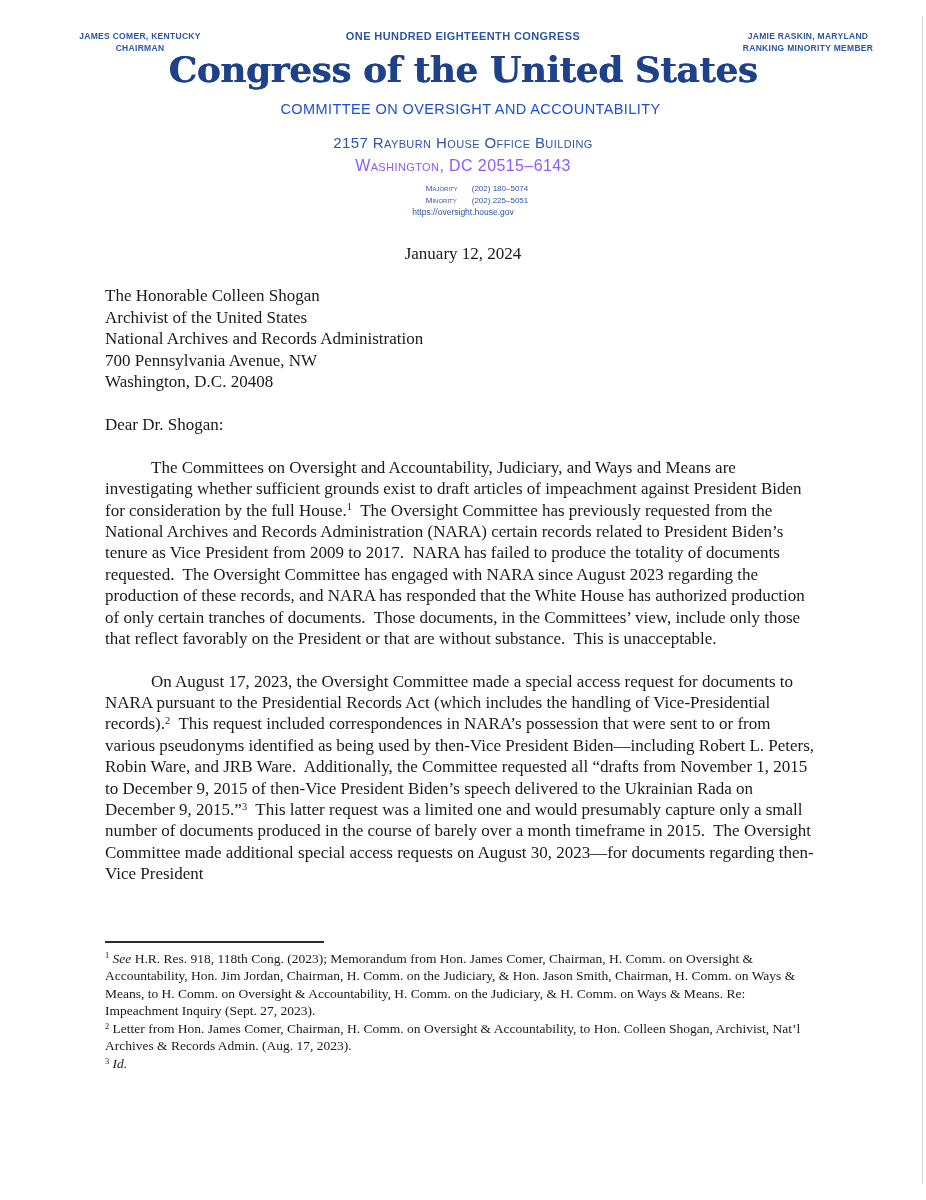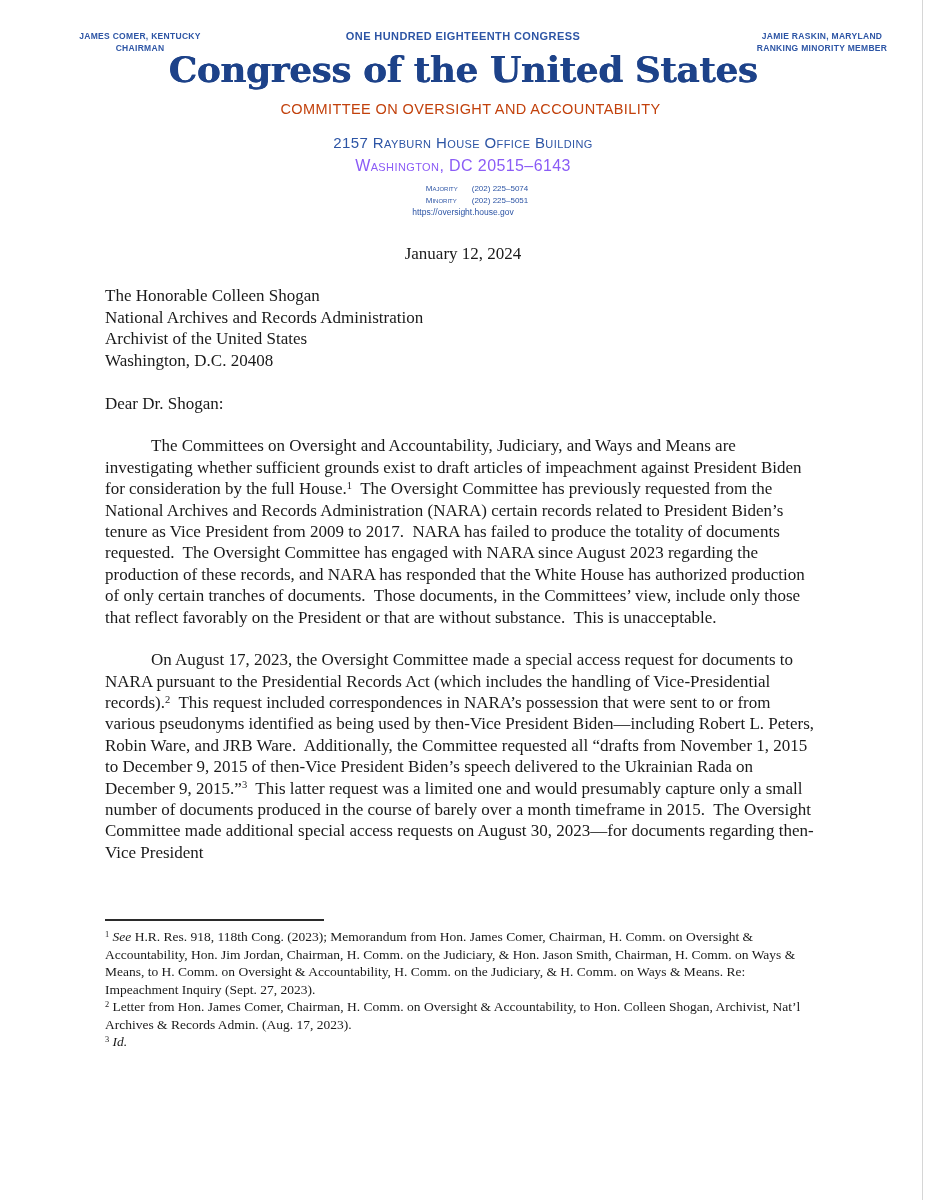--- a/index.html
+++ b/index.html
@@ -9,20 +9,21 @@
   }
   .page {
     position: relative;
     width: 926px;
     height: 1200px;
     margin: 0 auto;
     background: #ffffff;
     overflow: hidden;
     font-family: "Liberation Serif", serif;
     color: #1a1a1a;
+    border-radius: 30px;
   }
   .edge-line {
     position: absolute;
     top: 0;
     right: 3px;
     width: 1px;
     height: 100%;
     background: #d6d6d6;
   }
 
@@ -37,21 +38,21 @@
     top: 30px;
     font-family: "Liberation Sans", sans-serif;
     font-size: 8.5px;
     font-weight: bold;
     letter-spacing: 0.3px;
     line-height: 1.45;
     color: #2d55a5;
     text-align: center;
   }
   .corner.left  { left: 60px;  width: 160px; }
-  .corner.right { right: 18px; width: 172px; }
+  .corner.right { right: 32px; width: 172px; }
 
   .congress-session {
     font-family: "Liberation Sans", sans-serif;
     font-size: 11px;
     font-weight: bold;
     letter-spacing: 0.4px;
     color: #2d55a5;
   }
   .org-title {
     margin-top: 9px;
@@ -71,21 +72,21 @@
     line-height: 1.0;
     color: #1d4289;
     letter-spacing: -0.5px;
     text-shadow: 0.3px 0 0 #1d4289;
   }
   .committee-name {
     margin-top: 14px;
     font-family: "Liberation Sans", sans-serif;
     font-size: 14.5px;
     letter-spacing: 0.4px;
-    color: #c2410c;
+    color: #1d4ed8;
     padding-left: 15px;
   }
   .building-line {
     margin-top: 17px;
     font-family: "Liberation Sans", sans-serif;
     font-variant: small-caps;
     font-size: 15px;
     letter-spacing: 0.4px;
     color: #2d55a5;
   }
@@ -185,38 +186,39 @@
     <div class="congress-session">ONE HUNDRED EIGHTEENTH CONGRESS</div>
     <div class="org-title">Congress of the United States</div>
     <div class="committee-name">COMMITTEE ON OVERSIGHT AND ACCOUNTABILITY</div>
     <div class="building-line">2157 Rayburn House Office Building</div>
     <div class="city-line">Washington, DC 20515–6143</div>
 
     <div>
       <div class="phone-block">
         <div class="phone-row">
           <span class="phone-label">Majority</span>
-          <span>(202) 225–5074</span>
+          <span>(202) 180–5074</span>
         </div>
         <div class="phone-row">
           <span class="phone-label">Minority</span>
           <span>(202) 225–5051</span>
         </div>
       </div>
     </div>
     <div class="website">https://oversight.house.gov</div>
   </header>
 
   <main class="letter-body">
     <div class="date-line">January 12, 2024</div>
 
     <div class="recipient-block">
       <div>The Honorable Colleen Shogan</div>
+      <div>Archivist of the United States</div>
       <div>National Archives and Records Administration</div>
-      <div>Archivist of the United States</div>
+      <div>700 Pennsylvania Avenue, NW</div>
       <div>Washington, D.C. 20408</div>
     </div>
 
     <div class="salutation">Dear Dr. Shogan:</div>
 
     <p class="body-para"><span>The Committees on Oversight and Accountability, Judiciary, and Ways and Means are investigating whether sufficient grounds exist to draft articles of impeachment against President Biden for consideration by the full House.</span><sup>1</sup><span>  The Oversight Committee has previously requested from the National Archives and Records Administration (NARA) certain records related to President Biden’s tenure as Vice President from 2009 to 2017.  NARA has failed to produce the totality of documents requested.  The Oversight Committee has engaged with NARA since August 2023 regarding the production of these records, and NARA has responded that the White House has authorized production of only certain tranches of documents.  Those documents, in the Committees’ view, include only those that reflect favorably on the President or that are without substance.  This is unacceptable.</span></p>
     <p class="body-para"><span>On August 17, 2023, the Oversight Committee made a special access request for documents to NARA pursuant to the Presidential Records Act (which includes the handling of Vice-Presidential records).</span><sup>2</sup><span>  This request included correspondences in NARA’s possession that were sent to or from various pseudonyms identified as being used by then-Vice President Biden—including Robert L. Peters, Robin Ware, and JRB Ware.  Additionally, the Committee requested all “drafts from November 1, 2015 to December 9, 2015 of then-Vice President Biden’s speech delivered to the Ukrainian Rada on December 9, 2015.”</span><sup>3</sup><span>  This latter request was a limited one and would presumably capture only a small number of documents produced in the course of barely over a month timeframe in 2015.  The Oversight Committee made additional special access requests on August 30, 2023—for documents regarding then-Vice President</span></p>
 
     <div class="footnote-area">
       <hr class="footnote-rule">

